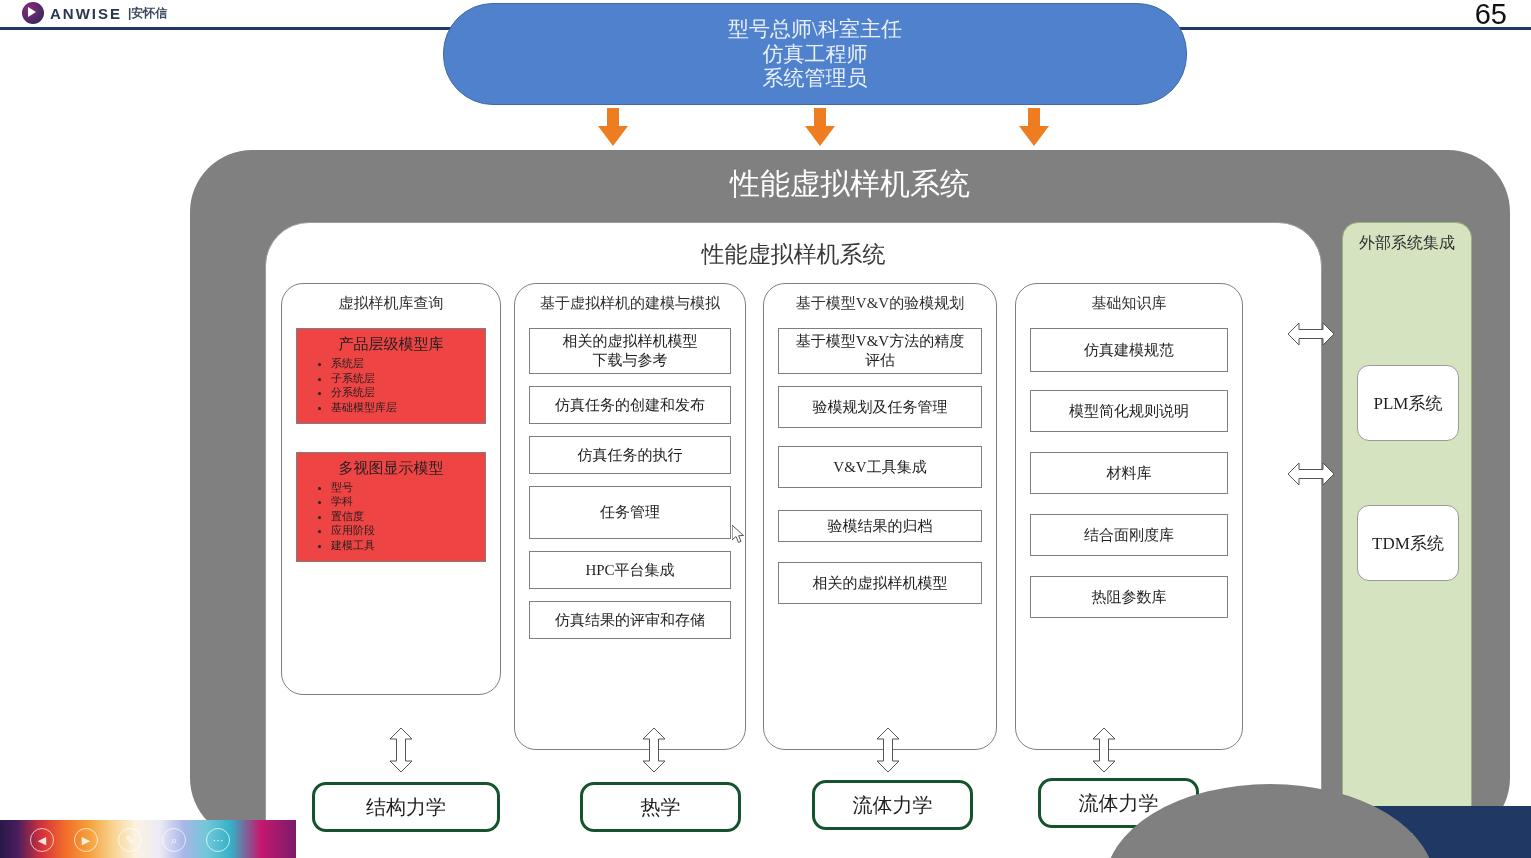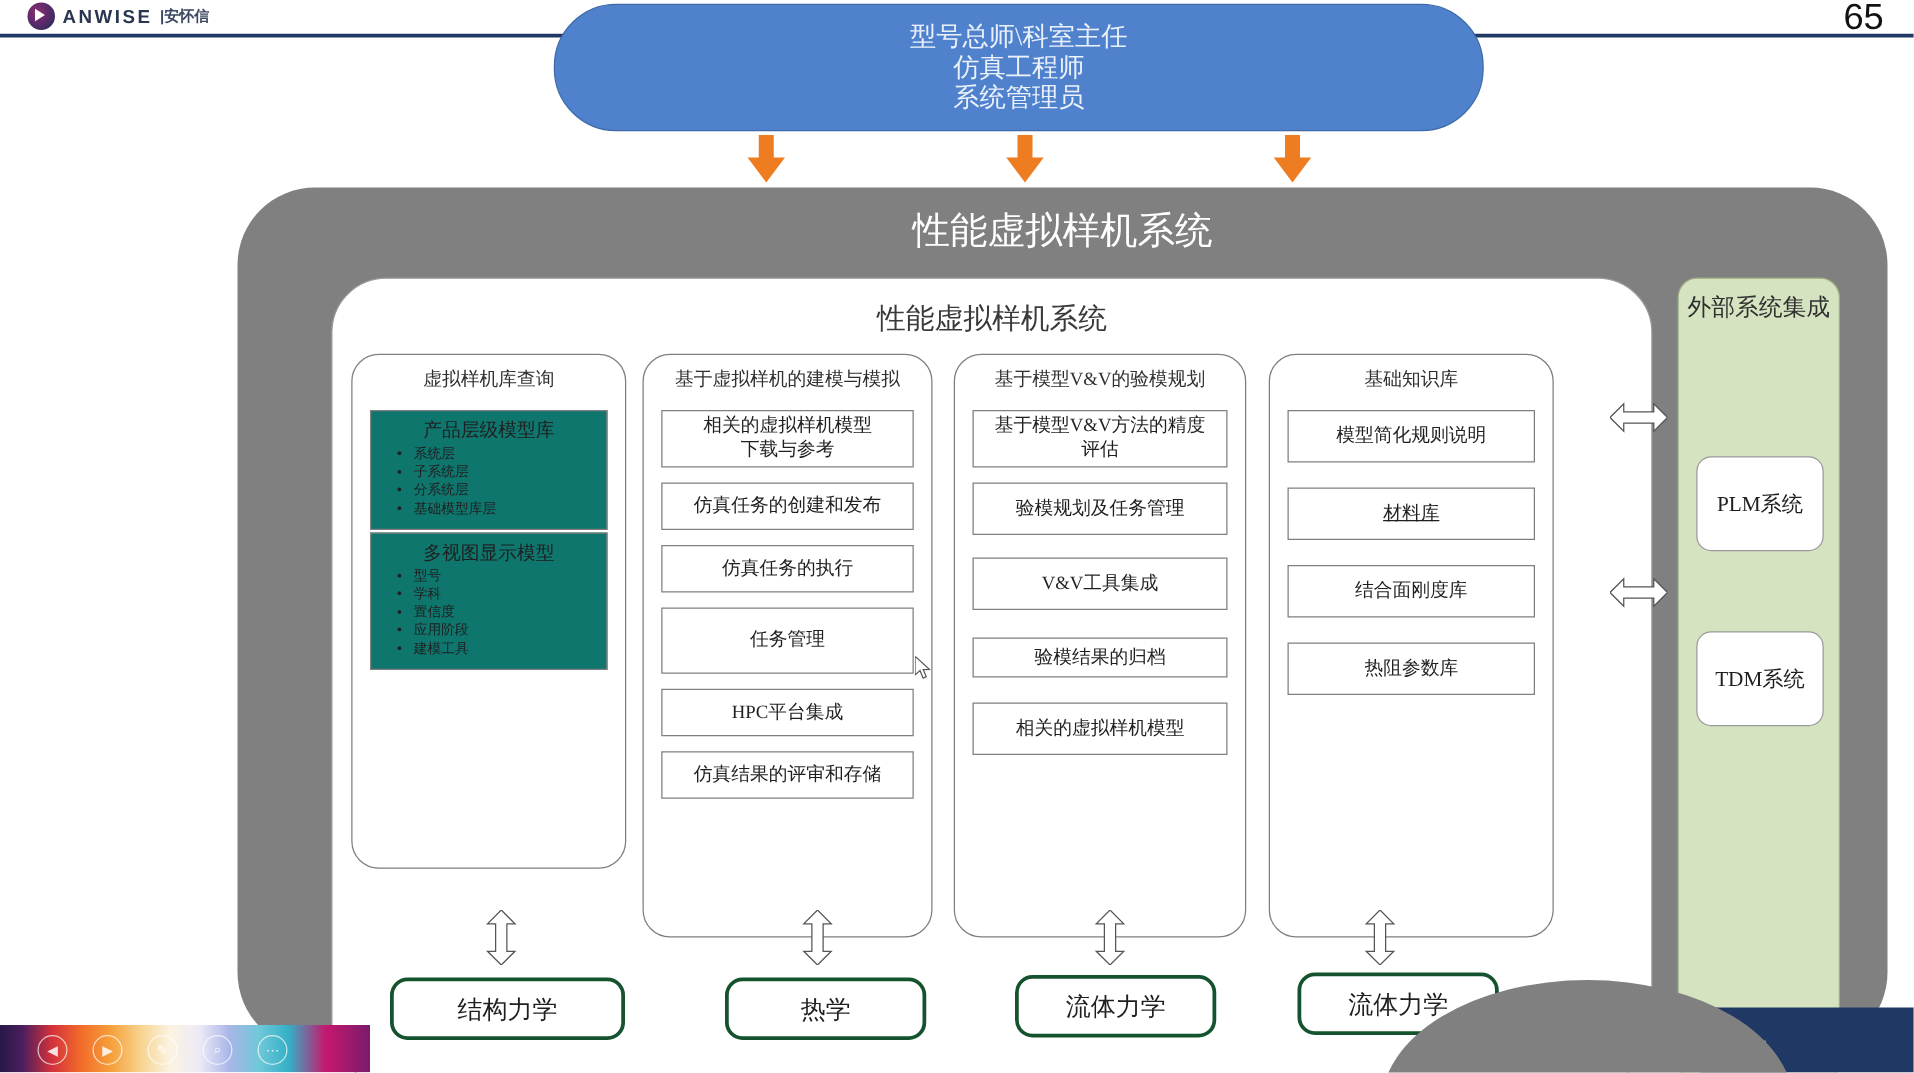--- a/index.html
+++ b/index.html
@@ -110,35 +110,35 @@
 
   .item-box {
     border:1px solid #7F7F7F; background:#FFFFFF;
     text-align:center; color:#1f1f1f;
     font-size:15px; line-height:1.25;
     display:flex; align-items:center; justify-content:center;
     margin-bottom:12px; padding:2px 3px; box-sizing:border-box;
   }
 
   .list-box {
-    border:1px solid #7F7F7F; background:#0f766e;
-    padding:6px 8px 8px 8px; margin-bottom:2px; box-sizing:border-box;
+    border:1px solid #7F7F7F; background:#ef4444;
+    padding:6px 8px 8px 8px; margin-bottom:28px; box-sizing:border-box;
   }
   .list-head { text-align:center; font-size:15px; color:#1f1f1f; margin-bottom:2px; }
   .list-box ul { margin:0; padding-left:26px; }
   .list-box li { font-size:11px; color:#1f1f1f; line-height:1.33; }
 
   
   .green-panel {
     position:absolute; left:1152px; top:72px; width:128px; height:642px;
     background:#D5E3C0; border:1px solid #9BAE84; border-radius:16px;
   }
   .green-title {
     position:absolute; left:0; right:0; top:10px; text-align:center;
-    font-size:19px; color:#2f2f2f; white-space:nowrap;
+    font-size:16px; color:#2f2f2f; white-space:nowrap;
   }
   .green-item {
     position:absolute; left:14px; width:100px; height:74px;
     background:#FFFFFF; border:1px solid #9A9A9A; border-radius:12px;
     display:flex; align-items:center; justify-content:center;
     font-size:17px; color:#1f1f1f;
   }
 
   
   .dbl-h { position:absolute; width:46px; height:28px; }
@@ -277,22 +277,23 @@
           <div class="item-box" style="height:42px; margin-bottom:18px;">验模规划及任务管理</div>
           <div class="item-box" style="height:42px; margin-bottom:22px;">V&amp;V工具集成</div>
           <div class="item-box" style="height:32px; margin-bottom:20px;">验模结果的归档</div>
           <div class="item-box" style="height:42px;">相关的虚拟样机模型</div>
         </div>
       </div>
 
       <div class="col" style="left:749px; width:226px; height:465px;">
         <div class="col-title">基础知识库</div>
         <div class="col-body">
+          <div class="item-box" style="height:44px; margin-bottom:18px;">仿真建模规范</div>
           <div class="item-box" style="height:42px; margin-bottom:20px;">模型简化规则说明</div>
-          <div class="item-box" style="height:42px; margin-bottom:20px;text-decoration:underline;">材料库</div>
+          <div class="item-box" style="height:42px; margin-bottom:20px;">材料库</div>
           <div class="item-box" style="height:42px; margin-bottom:20px;">结合面刚度库</div>
           <div class="item-box" style="height:42px;">热阻参数库</div>
         </div>
       </div>
 
       <svg class="cursor" viewBox="0 0 14 20">
         <polygon points="0,0 0,15 4,11.5 6.5,17.5 9,16.3 6.6,10.7 11.5,10.5" fill="#ffffff" stroke="#555555" stroke-width="1"></polygon>
       </svg>
     </div>
 

